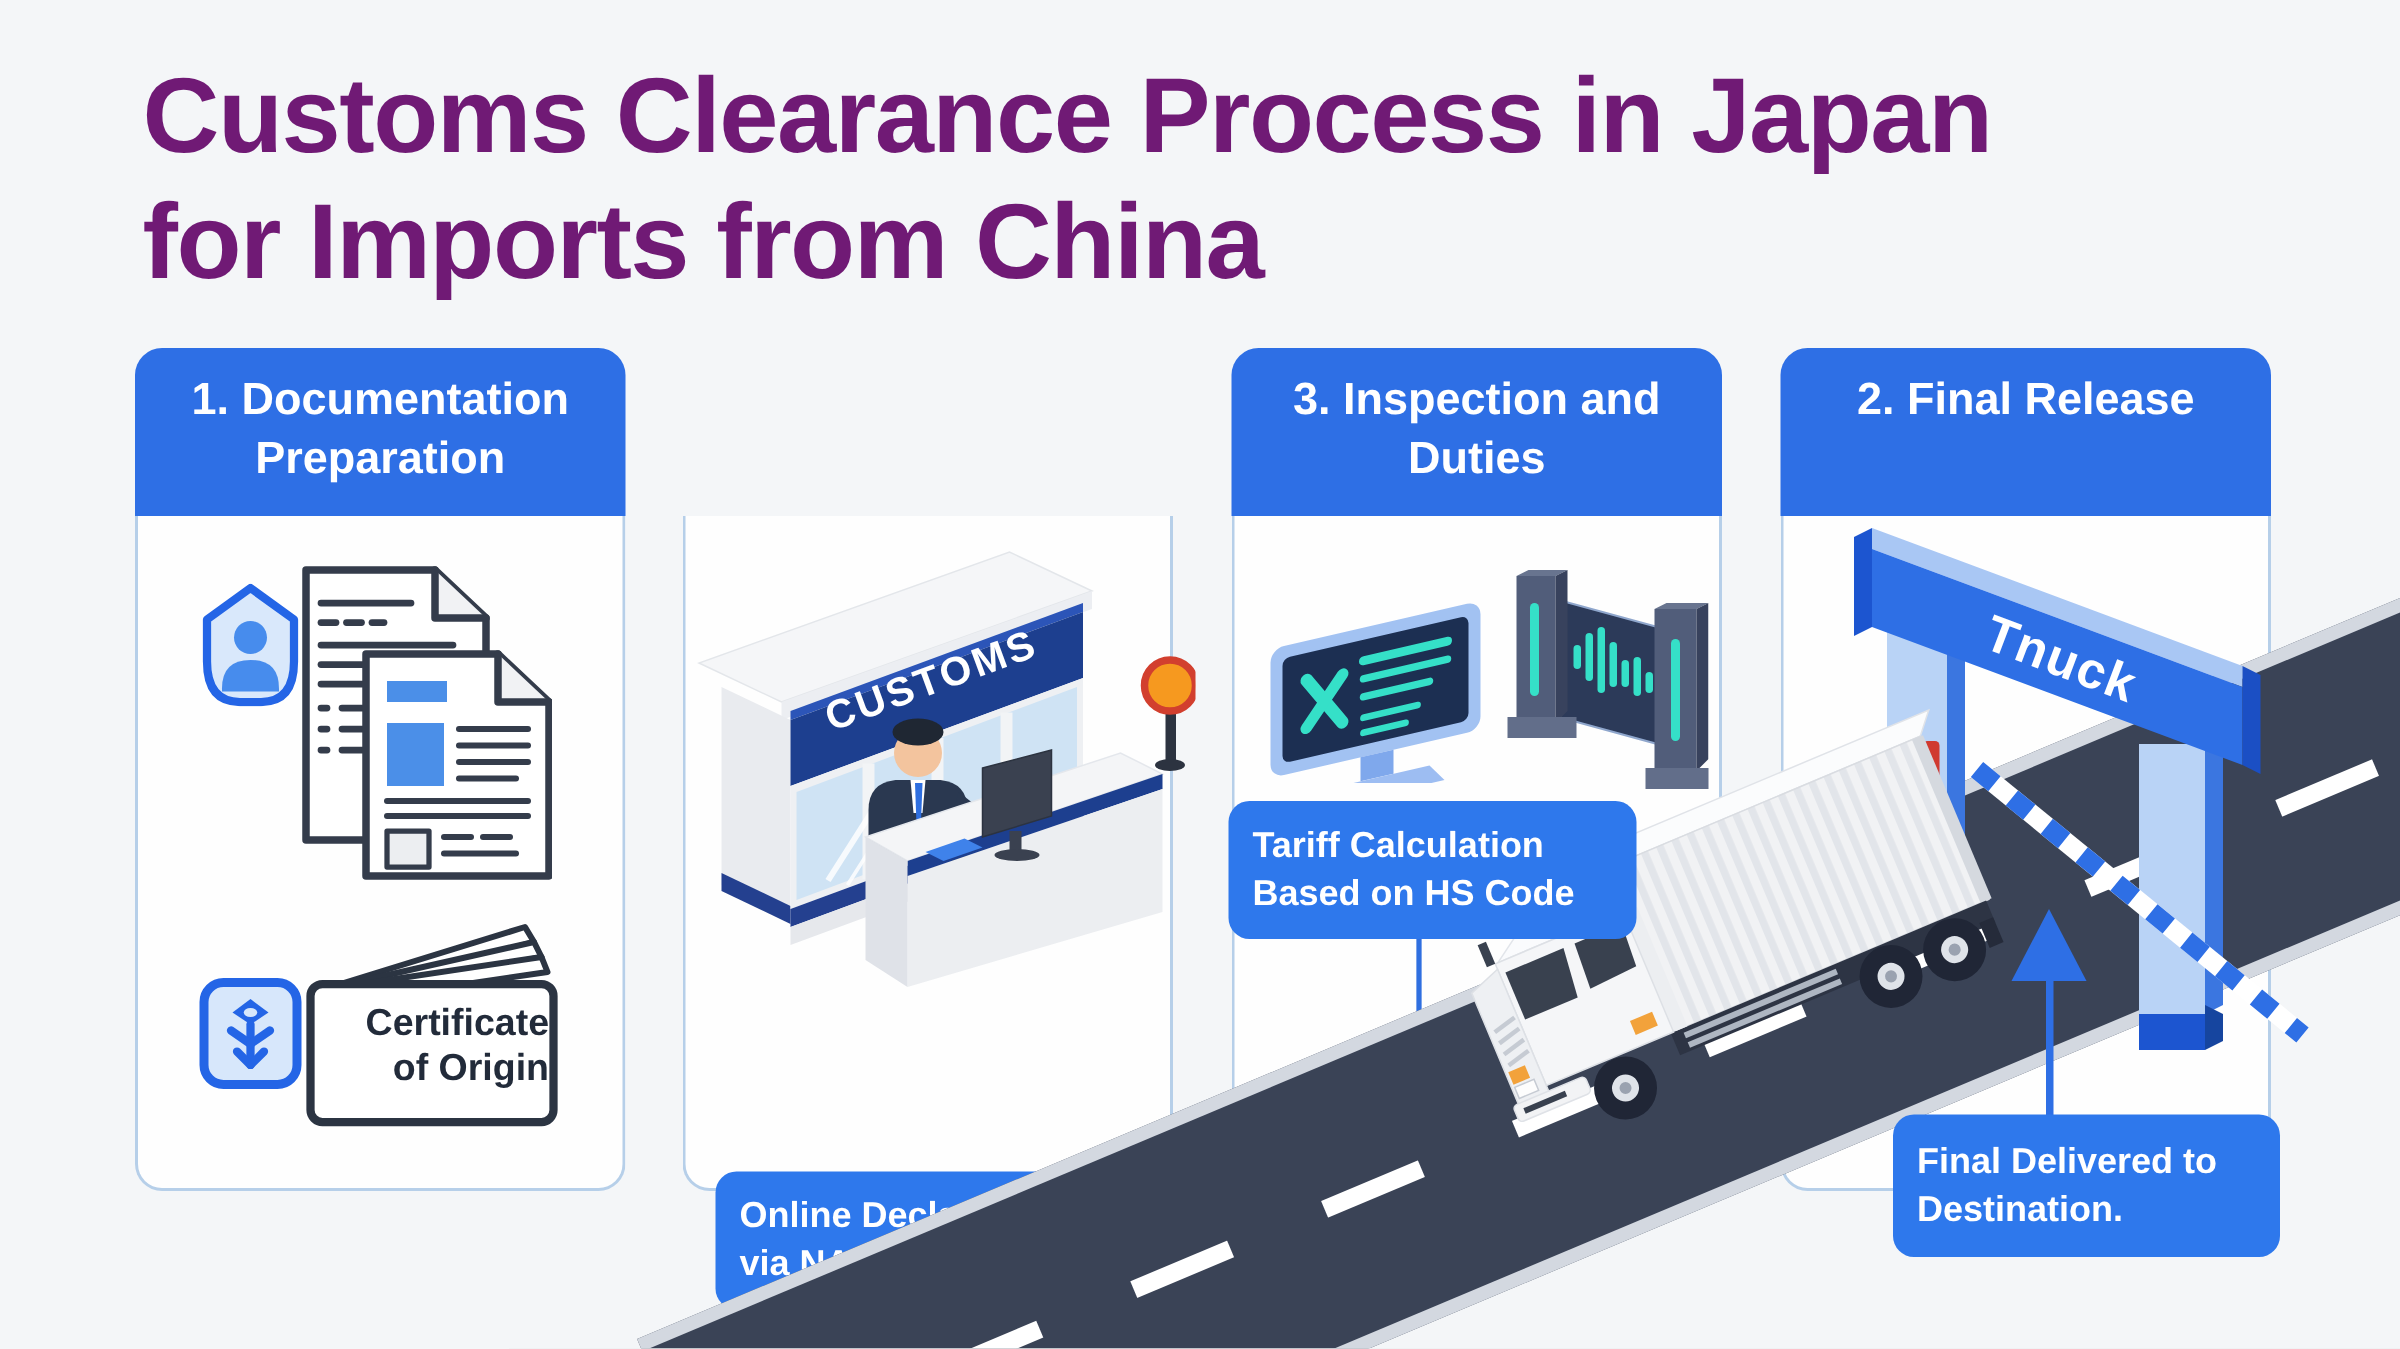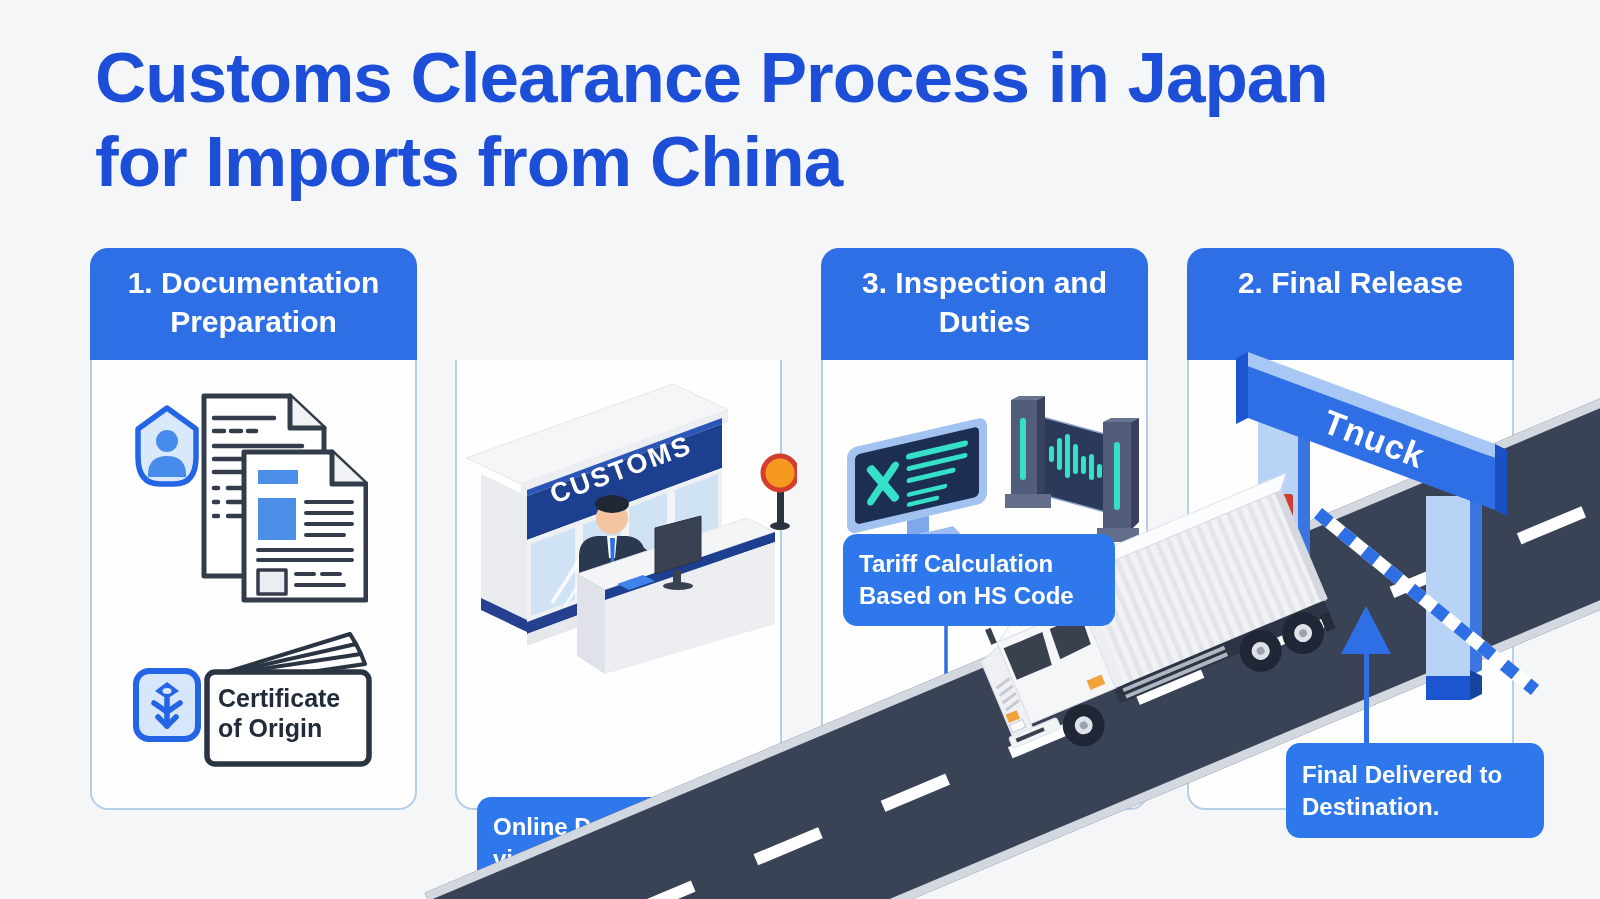--- a/index.html
+++ b/index.html
@@ -1,40 +1,40 @@
 <!DOCTYPE html>
 <html><head>
 <meta charset="utf-8">
 <style>
   html,body{margin:0;padding:0;}
   body{font-family:"Liberation Sans", sans-serif; background:#e8eaee;}
   .canvas{position:relative;width:1600px;height:899px;background:#f4f6f8;overflow:hidden;}
 
   
   .title{position:absolute;left:95px;top:36px;margin:0;font-size:71px;line-height:1.18;
-         font-weight:bold;color:#1d4ed8;letter-spacing:-1px;}
-
-  
-  .card{position:absolute;top:248px;width:327px;height:562px;z-index:1;}
+         font-weight:bold;color:#701a75;letter-spacing:-1px;}
+
+  
+  .card{position:absolute;top:232px;width:327px;height:562px;z-index:1;}
   .card-header{height:112px;background:#2e6fe5;border-radius:18px 18px 0 0;
       color:#fff;font-weight:bold;font-size:30px;line-height:1.3;text-align:center;
       padding:15px 10px 0;box-sizing:border-box;}
   .card-body{position:absolute;top:112px;left:0;right:0;bottom:0;background:#fefefe;
       border:2px solid #b6cfe9;border-top:none;border-radius:0 0 18px 18px;box-sizing:border-box;}
   .abs{position:absolute;}
 
   
   .badge{background:#2e78ec;border-radius:14px;color:#fff;font-weight:bold;font-size:24px;
       line-height:1.32;display:flex;flex-direction:column;justify-content:center;
       padding:10px 16px;box-sizing:border-box;}
 
-  .badge-global{position:absolute;z-index:6;margin-left:24px;}
-
-  
-  .cert-text{position:absolute;left:16px;top:56px;width:148px;text-align:left;
+  .badge-global{position:absolute;z-index:6;}
+
+  
+  .cert-text{position:absolute;left:16px;top:56px;width:148px;text-align:right;
       font-size:25px;font-weight:600;color:#222b3a;line-height:1.18;}
 
   
   .road{position:absolute;left:400px;top:575px;width:1600px;height:195px;background:#3a4356;
       transform:rotate(-22.8deg);z-index:3;
       border-top:9px solid #d3d8e0;border-bottom:9px solid #d3d8e0;box-sizing:border-box;}
   .road-line{position:absolute;left:0;top:50%;margin-top:-6px;height:12px;width:100%;
       background:repeating-linear-gradient(90deg,#ffffff 0 70px,transparent 70px 138px);
       background-position:42px 0;}
 

